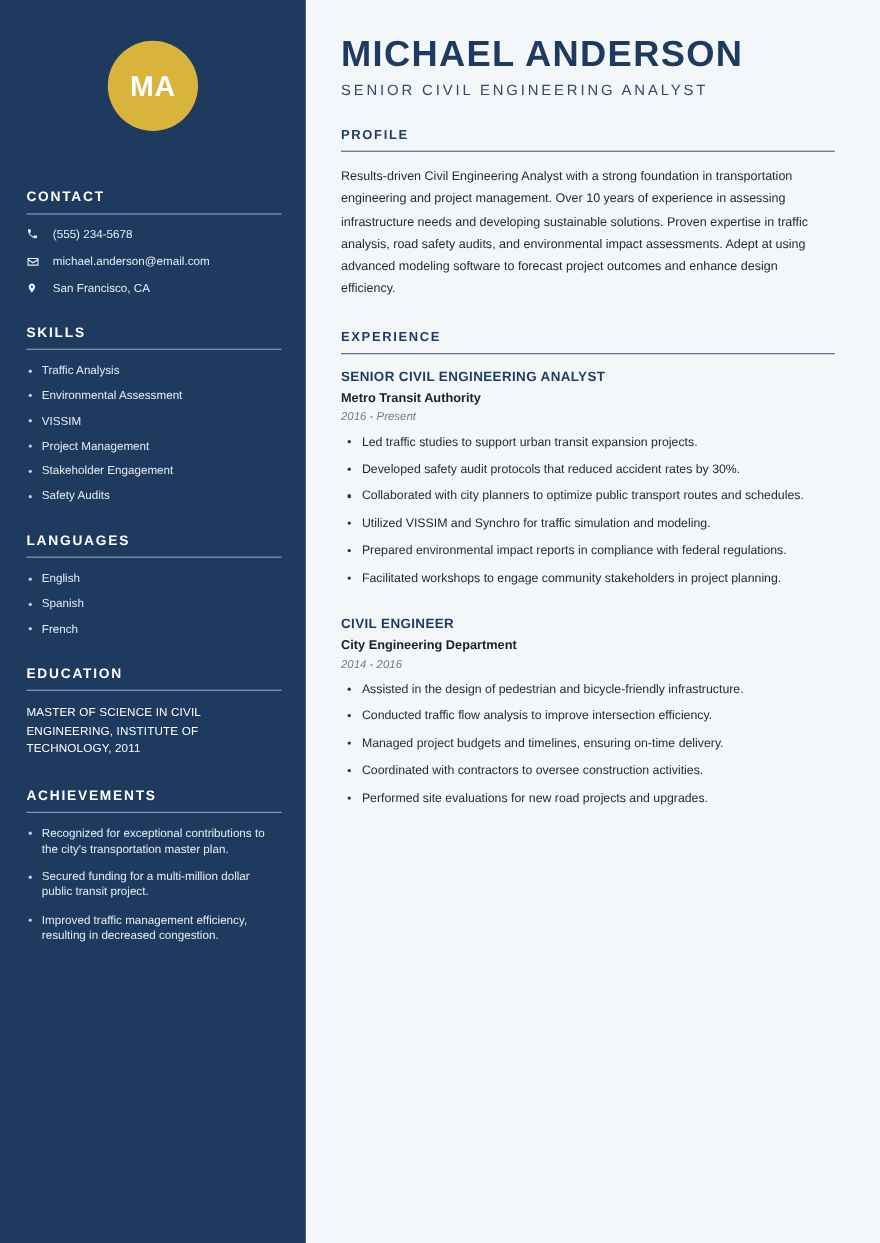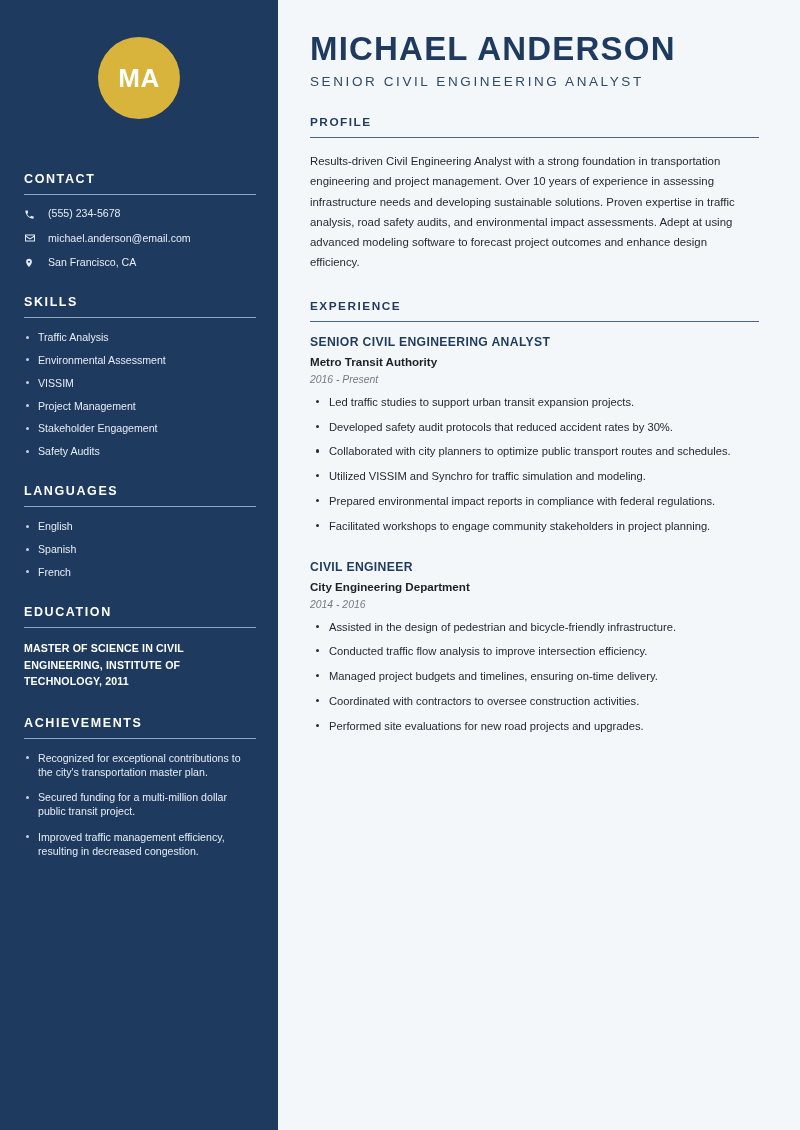--- a/index.html
+++ b/index.html
@@ -63,21 +63,21 @@
     margin: 0 0 8px 0;
   }
   .side-rule {
     height: 1px;
     background: #8fa6c0;
     width: 232px;
     margin-bottom: 12px;
   }
   .contact-row {
     display: flex;
-    align-items: flex-end;
+    align-items: flex-start;
     margin-bottom: 12px;
     font-size: 10.6px;
     color: #e6ecf3;
     line-height: 1.2;
   }
   .contact-icon {
     width: 18px;
     min-width: 18px;
     display: flex;
     align-items: center;
@@ -104,21 +104,21 @@
     left: 2px;
     top: 5.5px;
     width: 3px;
     height: 3px;
     border-radius: 50%;
     background: #c3d0de;
   }
   .side-list.wrap li { margin-bottom: 11px; }
   .edu-entry {
     font-size: 10.6px;
-    font-weight: bold;
+    font-weight: normal;
     line-height: 1.55;
     color: #ffffff;
     text-transform: uppercase;
     letter-spacing: 0.15px;
   }
 
   
   .gap {
     width: 5px;
     min-width: 5px;

